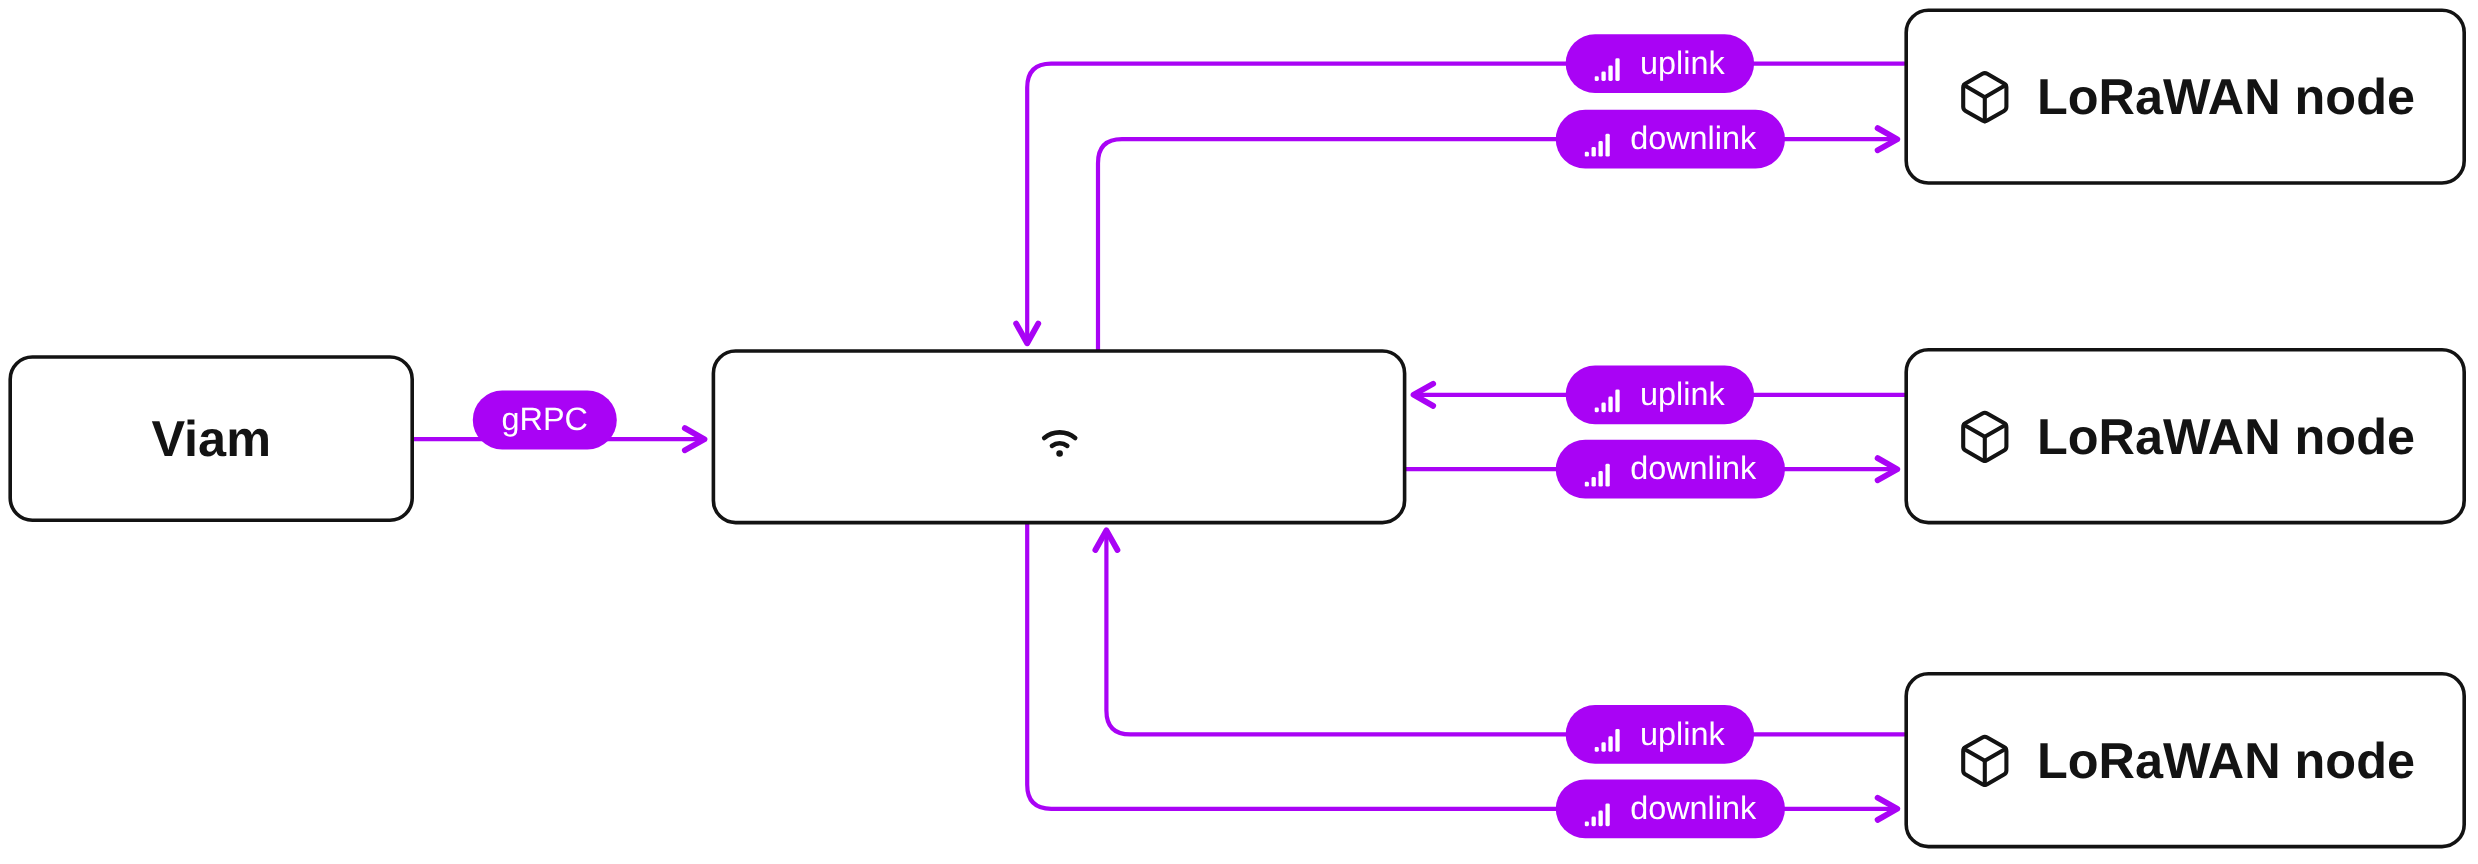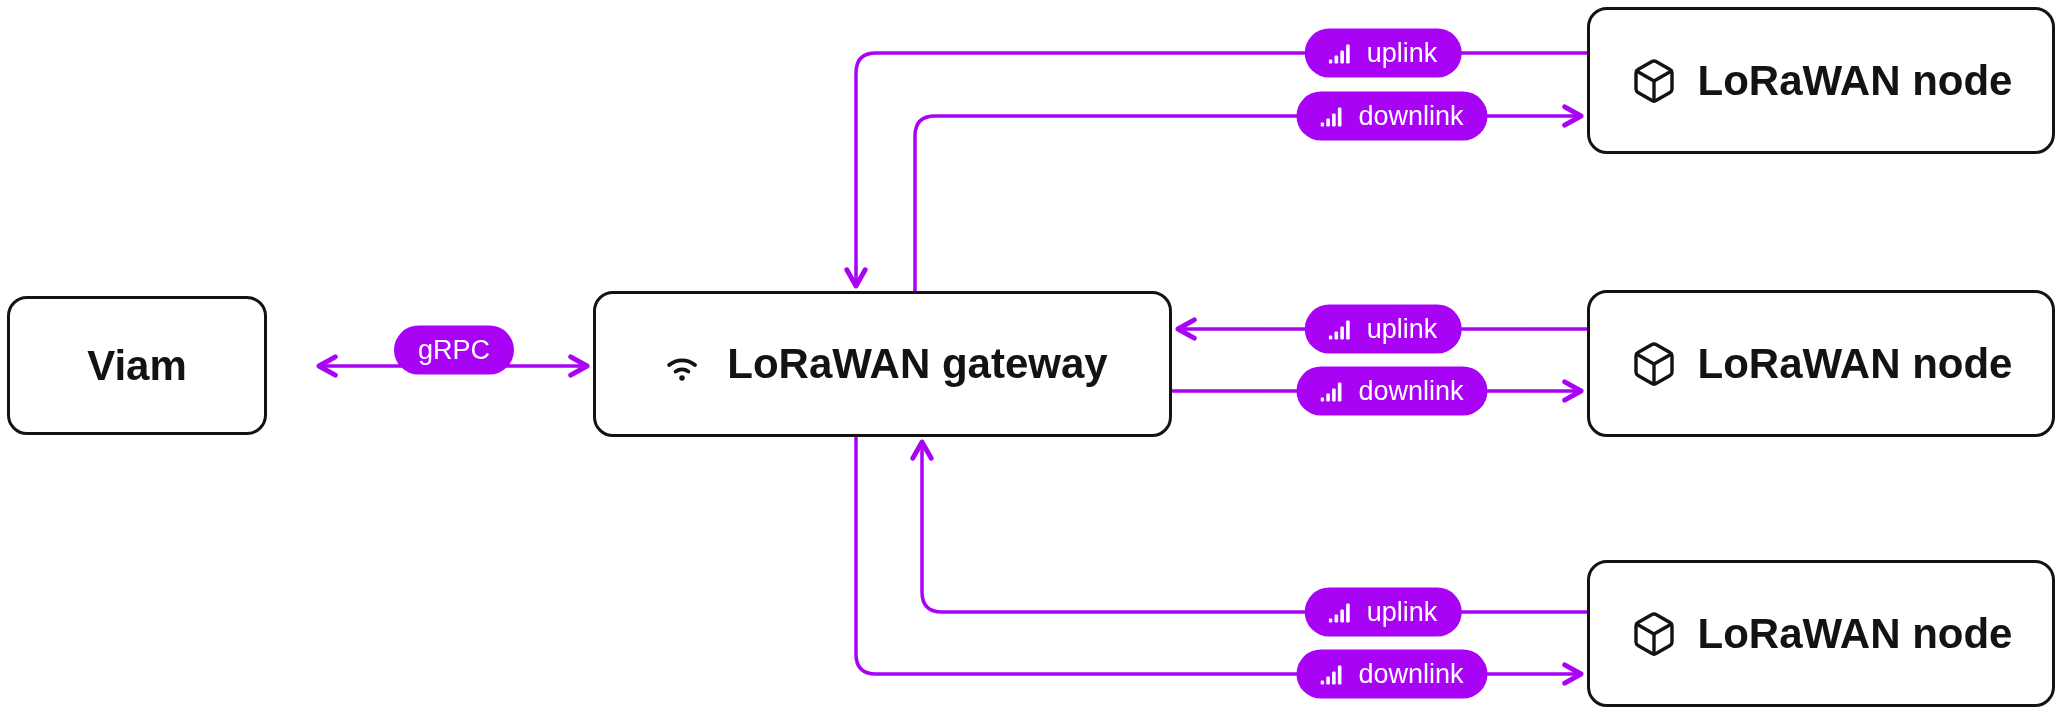--- a/index.html
+++ b/index.html
@@ -26,31 +26,31 @@
     display: flex;
     align-items: center;
     justify-content: center;
     gap: 20px;
     color: #131313;
     font-size: 42px;
     font-weight: 600;
     z-index: 2;
   }
   .box .node-icon { display: flex; align-items: center; }
-  .viam-box   { left: 7px;    top: 296px; width: 260px; height: 139px; }
+  .viam-box   { left: 7px;    top: 296px; width: 338px; height: 139px; }
   .gateway-box{ left: 593px;  top: 291px; width: 579px; height: 146px; }
   .node-box   { left: 1587px; width: 468px; height: 147px; }
   .node-box-1 { top: 7px; }
   .node-box-2 { top: 290px; }
   .node-box-3 { top: 560px; }
   .pill {
     position: absolute;
     transform: translate(-50%, -50%);
     display: inline-flex;
-    align-items: center;
+    align-items: flex-end;
     gap: 12px;
     padding: 9px 24px;
     border-radius: 999px;
     background: var(--accent, #a903f5);
     color: #ffffff;
     font-size: 27px;
     font-weight: 500;
     white-space: nowrap;
     z-index: 3;
   }
@@ -90,21 +90,20 @@
   </div>
 
   <div class="box gateway-box">
     <span class="node-icon">
       <svg width="50" height="44" viewBox="0 0 24 24" fill="none" stroke="#131313" stroke-width="2.1" stroke-linecap="round">
         <path d="M5 12.55a11 11 0 0 1 14.08 0"></path>
         <path d="M8.53 16.11a6 6 0 0 1 6.95 0"></path>
         <circle cx="12" cy="19.6" r="1.5" fill="#131313" stroke="none"></circle>
       </svg>
     </span>
-    <span>LoRaWAN gateway</span>
   </div>
 
   <div class="box node-box node-box-1">
     <span class="node-icon">
       <svg width="48" height="48" viewBox="0 0 24 24" fill="none" stroke="#131313" stroke-width="1.7" stroke-linecap="round" stroke-linejoin="round">
         <path d="M21 16V8a2 2 0 0 0-1-1.73l-7-4a2 2 0 0 0-2 0l-7 4A2 2 0 0 0 3 8v8a2 2 0 0 0 1 1.73l7 4a2 2 0 0 0 2 0l7-4A2 2 0 0 0 21 16z"></path>
         <polyline points="3.27 6.96 12 12.01 20.73 6.96"></polyline>
         <line x1="12" y1="22.08" x2="12" y2="12"></line>
       </svg>
     </span>

